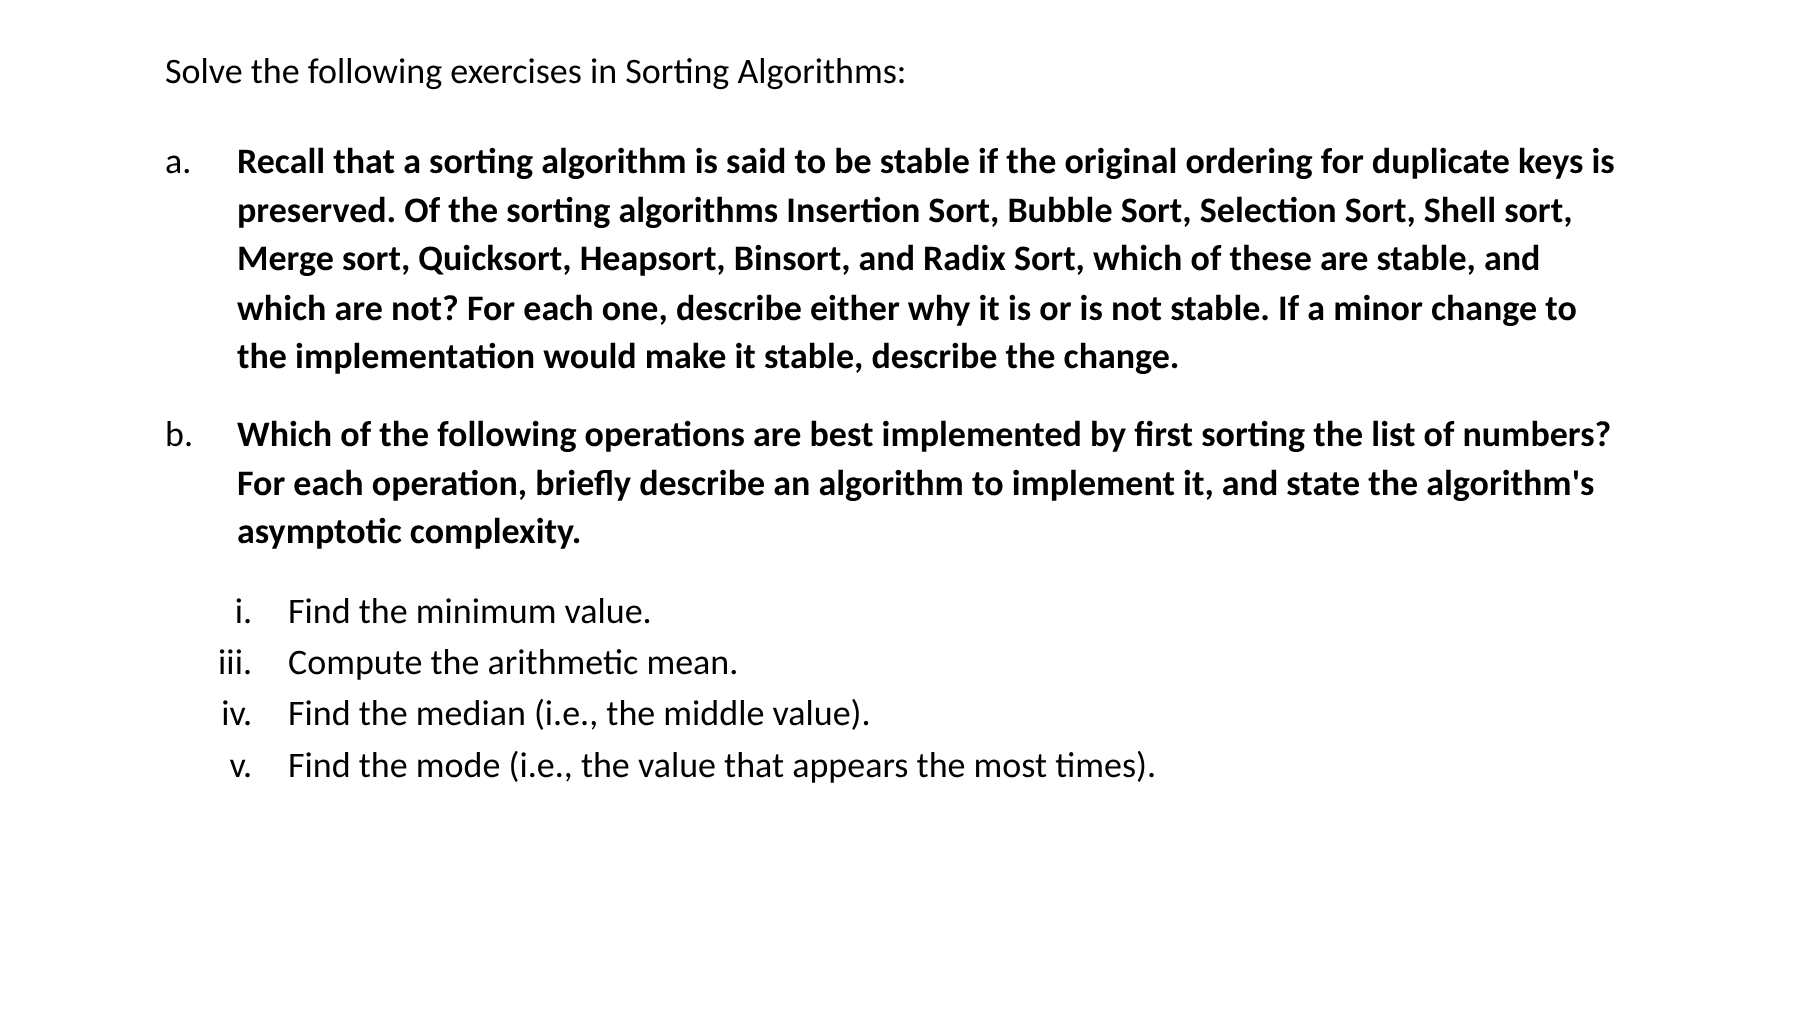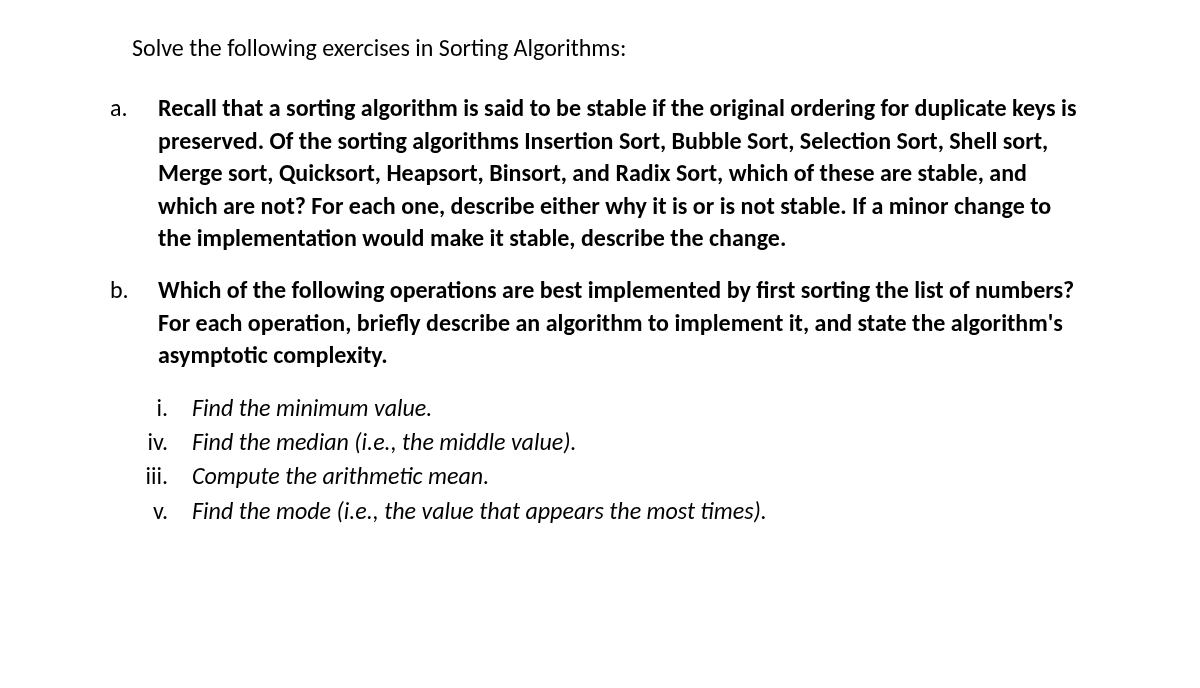--- a/index.html
+++ b/index.html
@@ -11,21 +11,20 @@
       width: 1200px;
       height: 688px;
       background: #ffffff;
       font-family: Calibri, 'Segoe UI', Arial, sans-serif;
       font-size: 24px;
       color: #000000;
       padding: 32px 120px 32px 110px;
       line-height: 1.35;
     }
     .title {
-      margin-left: 22px;
       margin-bottom: 28px;
     }
     .item-a, .item-b {
       display: flex;
       margin-bottom: 20px;
     }
     .item-a .letter, .item-b .letter {
       width: 48px;
       flex-shrink: 0;
       text-align: left;
@@ -42,21 +41,20 @@
       margin-bottom: 2px;
     }
     .sub-item .roman {
       width: 82px;
       text-align: right;
       padding-right: 24px;
       flex-shrink: 0;
     }
     .sub-item .sub-content {
       flex: 1;
-      font-style: italic;
     }
   </style>
 </head>
 <body>
 
 <div class="title">Solve the following exercises in Sorting Algorithms:</div>
 
 <div class="item-a">
   <div class="letter">a.</div>
   <div class="content">Recall that a sorting algorithm is said to be stable if the original ordering for duplicate keys is preserved. Of the sorting algorithms Insertion Sort, Bubble Sort, Selection Sort, Shell sort, Merge sort, Quicksort, Heapsort, Binsort, and Radix Sort, which of these are stable, and which are not? For each one, describe either why it is or is not stable. If a minor change to the implementation would make it stable, describe the change.</div>
@@ -66,24 +64,24 @@
   <div class="letter">b.</div>
   <div class="content">Which of the following operations are best implemented by first sorting the list of numbers? For each operation, briefly describe an algorithm to implement it, and state the algorithm's asymptotic complexity.</div>
 </div>
 
 <div class="sub-list">
   <div class="sub-item">
     <div class="roman">i.</div>
     <div class="sub-content">Find the minimum value.</div>
   </div>
   <div class="sub-item">
+    <div class="roman">iii.</div>
+    <div class="sub-content">Compute the arithmetic mean.</div>
+  </div>
+  <div class="sub-item">
     <div class="roman">iv.</div>
     <div class="sub-content">Find the median (i.e., the middle value).</div>
-  </div>
-  <div class="sub-item">
-    <div class="roman">iii.</div>
-    <div class="sub-content">Compute the arithmetic mean.</div>
   </div>
   <div class="sub-item">
     <div class="roman">v.</div>
     <div class="sub-content">Find the mode (i.e., the value that appears the most times).</div>
   </div>
 </div>
 
 </body></html>

